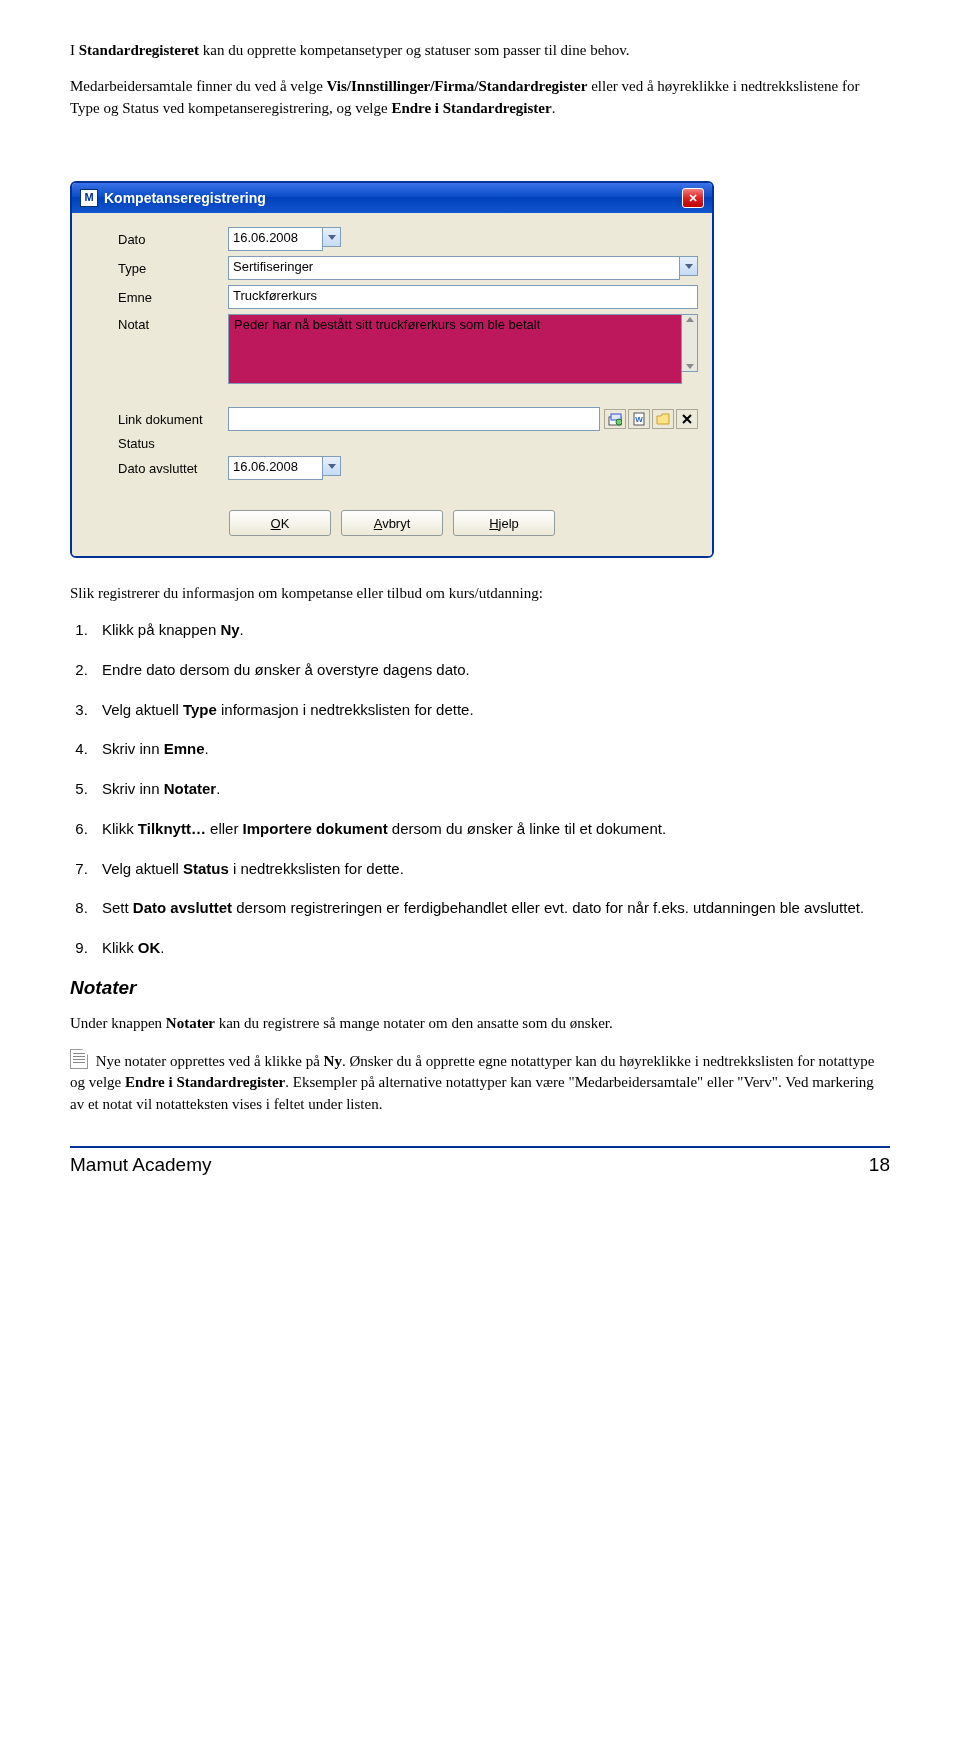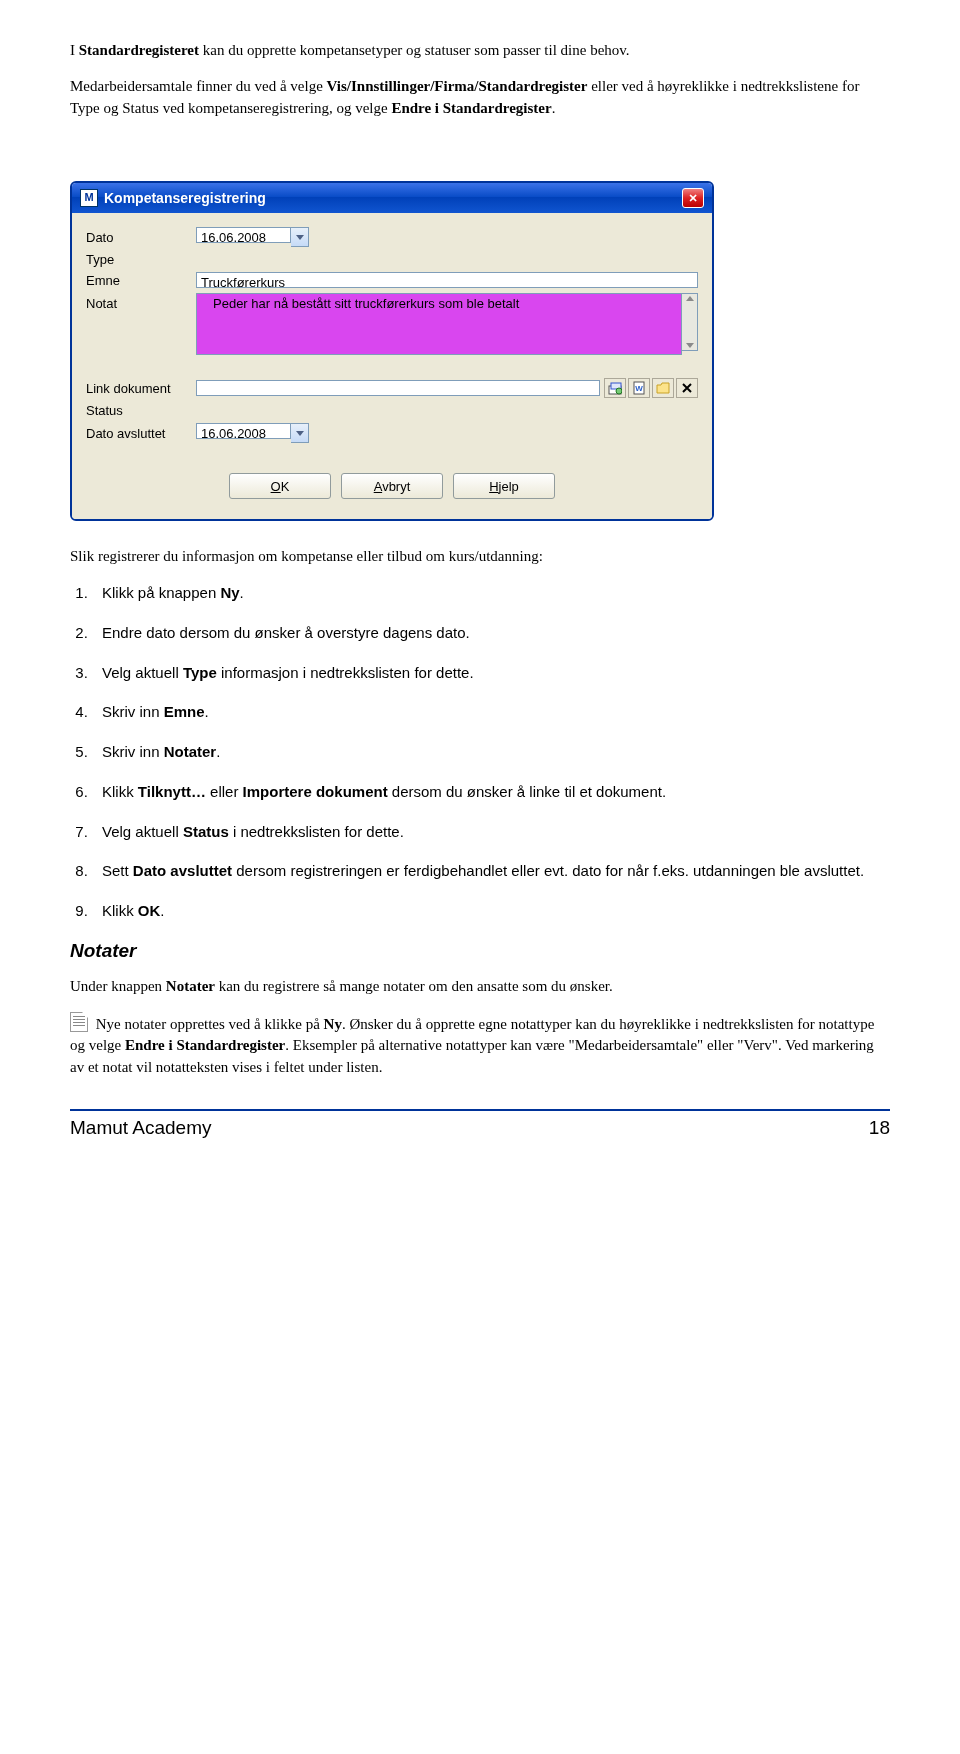--- a/index.html
+++ b/index.html
@@ -75,29 +75,30 @@
     font-size: 11px;
   }
   .dialog-body {
     background: #ece9d8;
     padding: 14px 14px 20px 14px;
   }
   .form-row {
     display: flex;
     align-items: center;
     margin-bottom: 5px;
+    margin-left: 32px;
   }
   .form-label {
     width: 110px;
     color: #000;
   }
   .input {
     background: #fff;
     border: 1px solid #7f9db9;
-    height: 16px;
+    height: 24px;
     line-height: 20px;
     padding: 0 4px;
     box-sizing: border-box;
     font-size: 13px;
   }
   .input-date {
     width: 95px;
   }
   .dropdown-wrap {
     position: relative;
@@ -118,25 +119,25 @@
     align-items: center;
     justify-content: center;
   }
   .dd-btn::after {
     content: "";
     border-left: 4px solid transparent;
     border-right: 4px solid transparent;
     border-top: 5px solid #4d6185;
   }
   .textarea {
-    background: #d946ef;
+    background: #be185d;
     border: 1px solid #7f9db9;
     flex: 1;
-    height: 62px;
-    padding: 2px 16px;
+    height: 70px;
+    padding: 2px 5px;
     font-size: 13px;
     box-sizing: border-box;
     display: flex;
     flex-direction: column;
     justify-content: space-between;
   }
   .textarea-line {
     line-height: 1.3;
   }
   .scroll-v {
@@ -283,20 +284,24 @@
       <div class="form-row">
         <div class="form-label">Dato</div>
         <div class="dropdown-wrap" style="flex:0 0 auto">
           <div class="input input-date">16.06.2008</div>
           <div class="dd-btn"></div>
         </div>
       </div>
 
       <div class="form-row">
         <div class="form-label">Type</div>
+        <div class="dropdown-wrap">
+          <div class="input input-full">Sertifiseringer</div>
+          <div class="dd-btn"></div>
+        </div>
       </div>
 
       <div class="form-row">
         <div class="form-label">Emne</div>
         <div class="input input-full" style="flex:1">Truckførerkurs</div>
       </div>
 
       <div class="form-row row-top">
         <div class="form-label">Notat</div>
         <div class="textarea">

